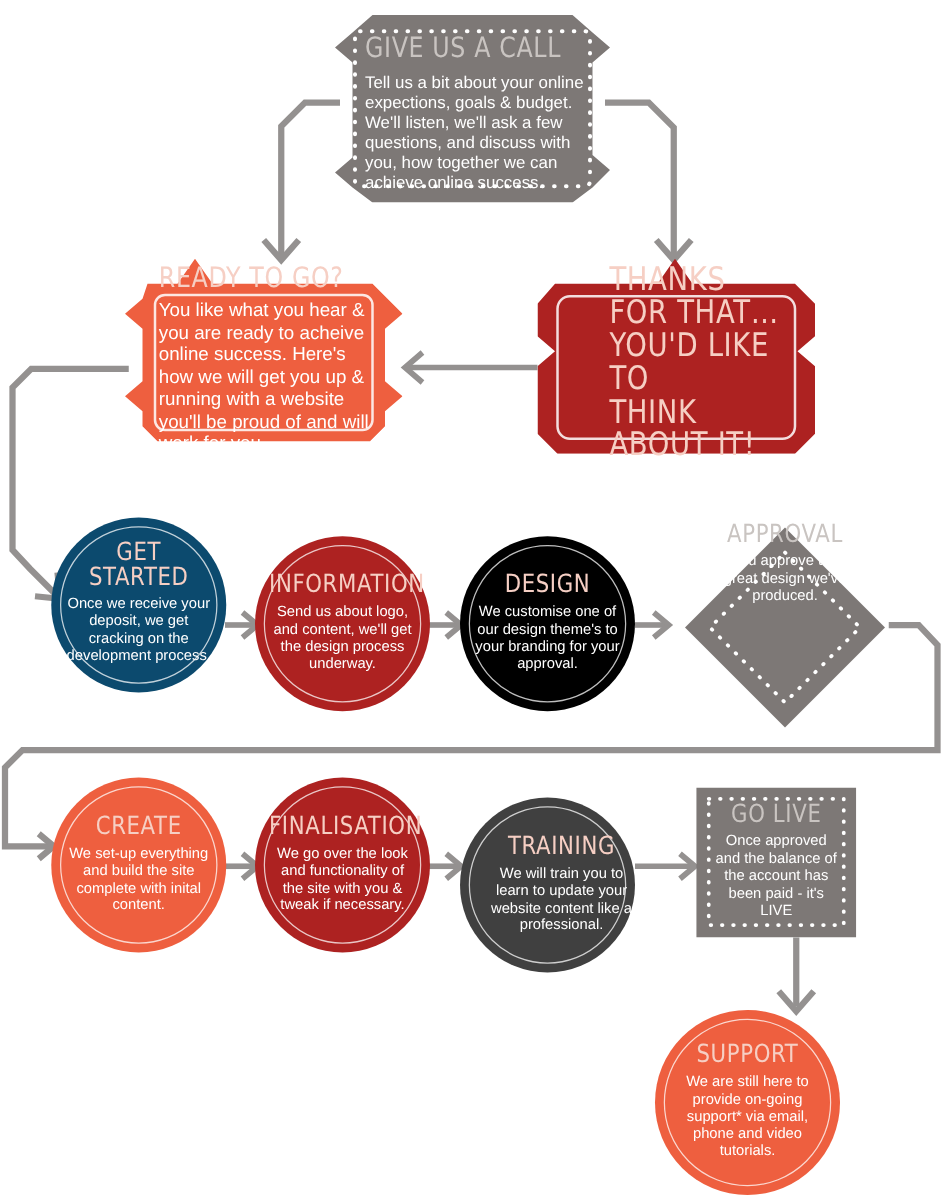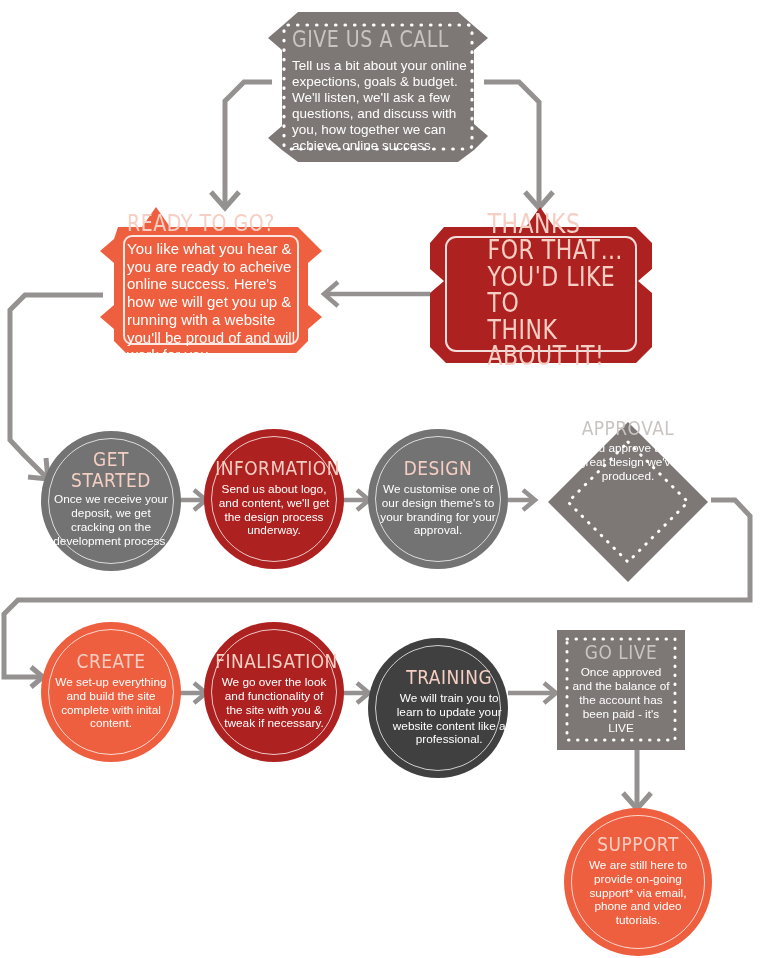--- a/index.html
+++ b/index.html
@@ -229,37 +229,37 @@
                L16,158 L0,142 L0,88 L14,76 L0,64 L0,38 Z" fill="#ad2221"></path>
       <rect x="16" y="32" width="190" height="114" fill="none" stroke="#ffffff" stroke-width="2" rx="10" opacity="0.85"></rect>
     </svg>
     <div class="content" style="width:152px;padding-left:33px;">
       <div class="node-title t-lg" style="text-align:left; margin:14px 0 9px 6px;">THANKS FOR THAT…</div>
       <div class="node-title t-lg" style="text-align:left; margin:0 0 9px 6px;">YOU'D LIKE TO</div>
       <div class="node-title t-lg" style="text-align:left; margin:0 0 0 6px;">THINK ABOUT IT!</div>
     </div>
   </div>
 
-  <div class="circle node" style="left:41px; top:431px; width:140px; height:140px; background:#737373;">
+  <div class="circle node" style="left:41px; top:414px; width:140px; height:140px; background:#0c4a6e;">
     <div class="inner-ring"></div>
     <div class="content">
       <div class="node-title t-sm" style="margin-bottom:6px;">GET STARTED</div>
       <div class="node-body b-11">Once we receive your deposit, we get cracking on the development process.</div>
     </div>
   </div>
 
   <div class="circle node" style="left:204px; top:429px; width:140px; height:140px; background:#ad2221;">
     <div class="inner-ring"></div>
     <div class="content">
       <div class="node-title t-sm" style="margin-bottom:6px;">INFORMATION</div>
       <div class="node-body b-11">Send us about logo, and content, we'll get the design process underway.</div>
     </div>
   </div>
 
-  <div class="circle node" style="left:368px; top:429px; width:140px; height:140px; background:#737373;">
+  <div class="circle node" style="left:368px; top:429px; width:140px; height:140px; background:#000000;">
     <div class="inner-ring"></div>
     <div class="content">
       <div class="node-title t-sm" style="margin-bottom:6px;">DESIGN</div>
       <div class="node-body b-11">We customise one of our design theme's to your branding for your approval.</div>
     </div>
   </div>
 
   <div class="diamond-wrap node" style="left:546px; top:420px; width:164px; height:164px;">
     <svg class="shape" viewBox="0 0 164 164" width="164" height="164" style="position:absolute; left:0; top:0;">
       <path d="M82,2 L162,82 L82,162 L2,82 Z" fill="#7d7876"></path>
@@ -299,21 +299,21 @@
     <svg class="shape" viewBox="0 0 128 120" width="128" height="120" style="position:absolute; left:0; top:0;">
       <rect x="0" y="0" width="128" height="120" fill="#7d7876"></rect>
       <rect x="10" y="9" width="108" height="101" fill="none" stroke="#ffffff" stroke-width="3" stroke-linecap="round" stroke-dasharray="0.5 8.5"></rect>
     </svg>
     <div class="content" style="width:102px;">
       <div class="node-title t-sm" style="color:#c9c4c1; margin-bottom:5px;">GO LIVE</div>
       <div class="node-body b-11">Once approved and the balance of the account has been paid - it's LIVE</div>
     </div>
   </div>
 
-  <div class="circle node" style="left:564px; top:808px; width:148px; height:148px; background:#ee5f3f;">
+  <div class="circle node" style="left:524px; top:808px; width:148px; height:148px; background:#ee5f3f;">
     <div class="inner-ring"></div>
     <div class="content">
       <div class="node-title t-sm" style="margin-bottom:6px;">SUPPORT</div>
       <div class="node-body b-11">We are still here to provide on-going support* via email, phone and video tutorials.</div>
     </div>
   </div>
 
 </div>
 
 </body></html>

